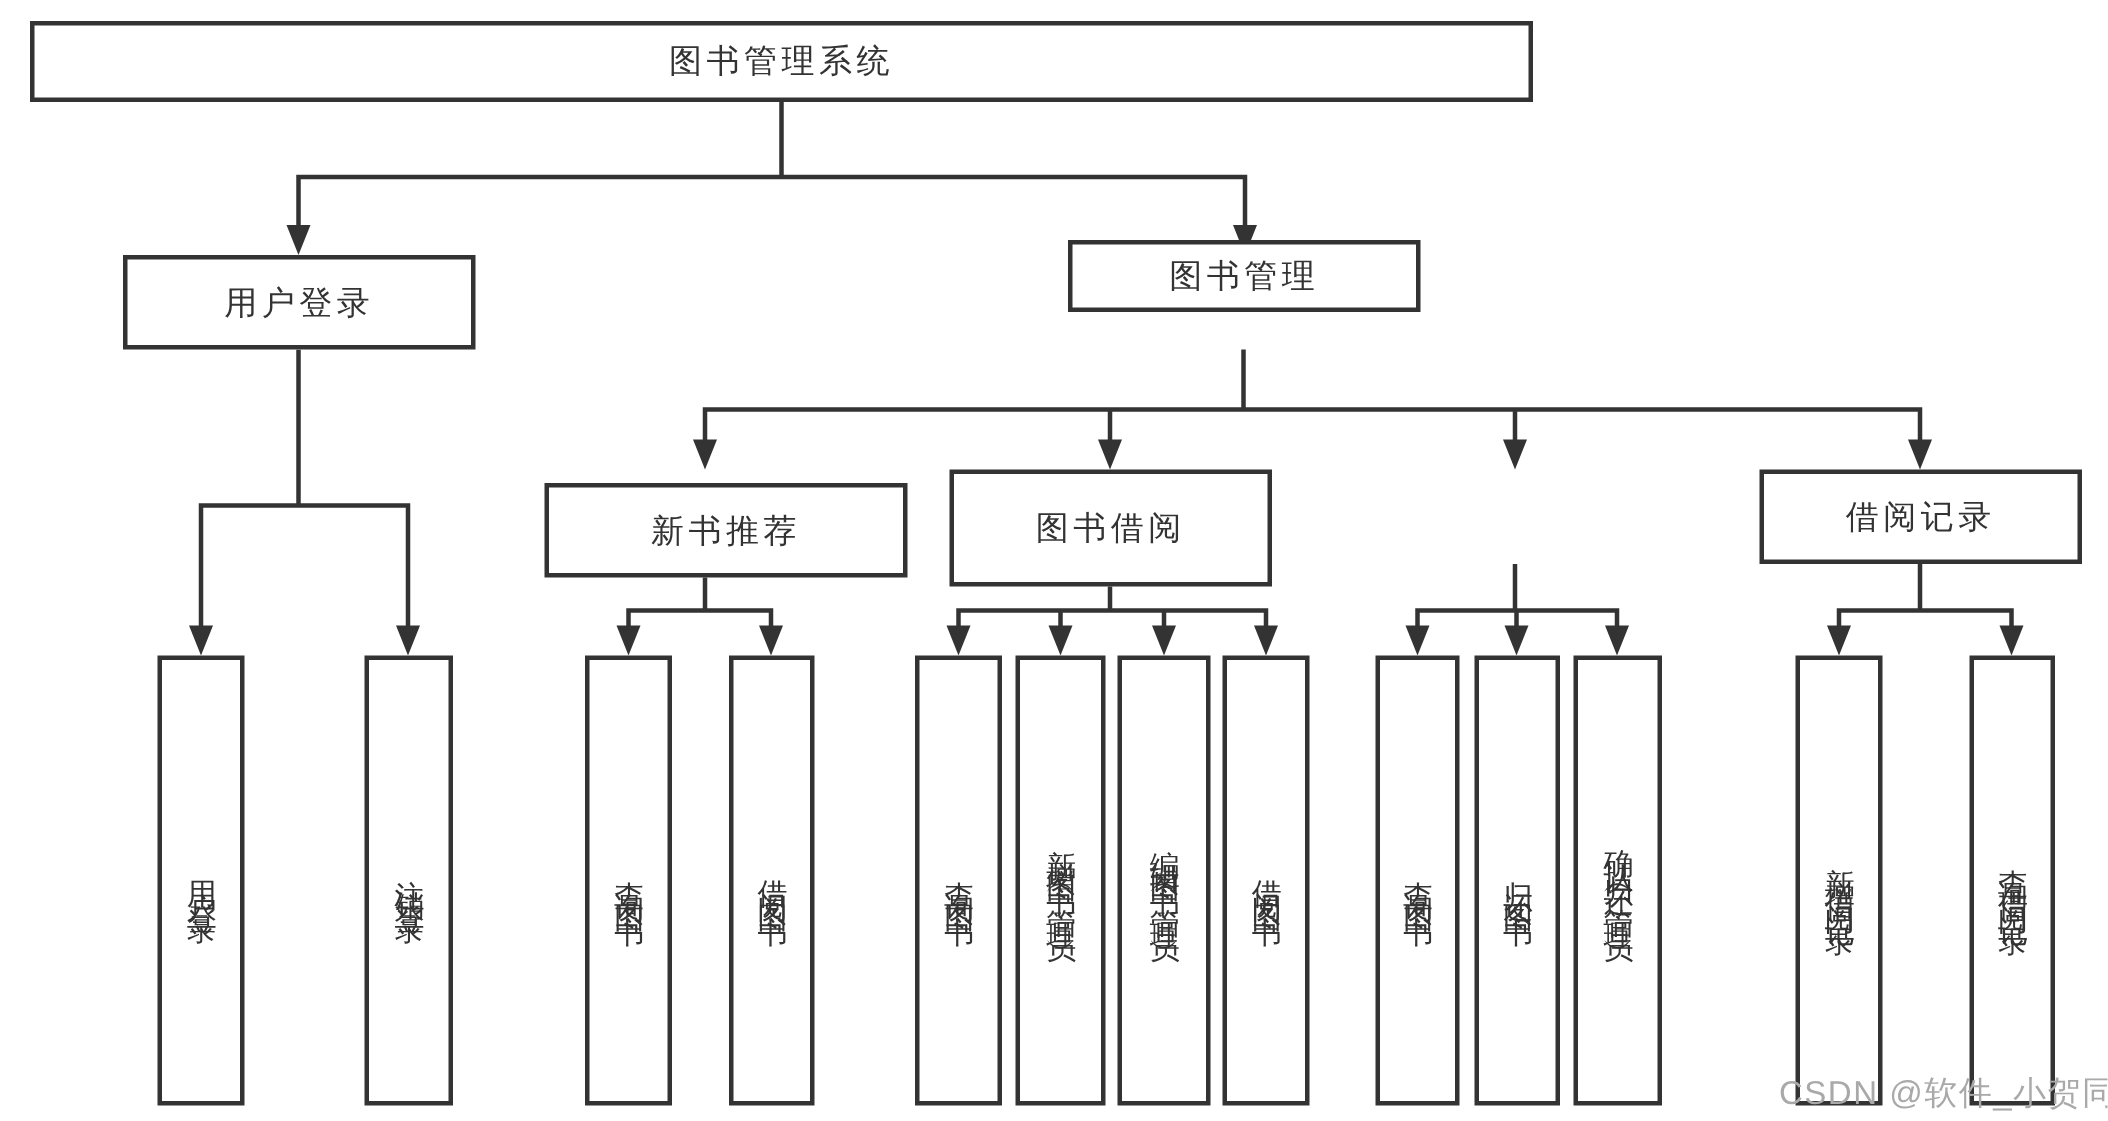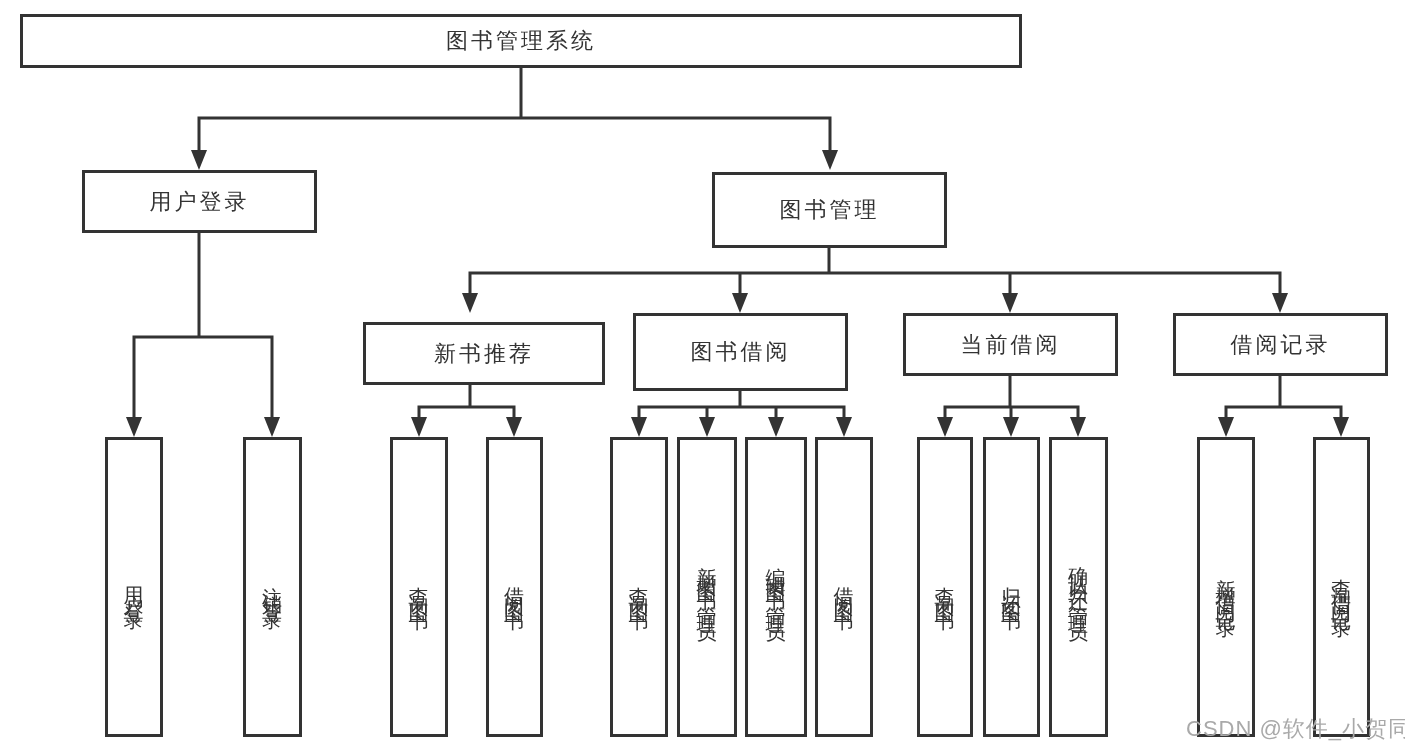--- a/index.html
+++ b/index.html
@@ -130,33 +130,30 @@
     <polygon class="arrow" points="1333,417 1349,417 1341,437"></polygon>
   </svg>
 
   <div class="node hnode" style="left:20px;top:14px;width:1002px;height:54px">
     <span>图书管理系统</span>
   </div>
 
   <div class="node hnode" style="left:82px;top:170px;width:235px;height:63px">
     <span>用户登录</span>
   </div>
-  <div class="node hnode" style="left:712px;top:172px;width:235px;height:76px">
+  <div class="node hnode" style="left:712px;top:160px;width:235px;height:48px">
     <span>图书管理</span>
   </div>
 
   <div class="node hnode" style="left:363px;top:322px;width:242px;height:63px">
     <span>新书推荐</span>
   </div>
   <div class="node hnode" style="left:633px;top:313px;width:215px;height:78px">
     <span>图书借阅</span>
   </div>
-  <div class="node hnode" style="left:903px;top:313px;width:215px;height:63px">
-    <span>当前借阅</span>
-  </div>
   <div class="node hnode" style="left:1173px;top:313px;width:215px;height:63px">
     <span>借阅记录</span>
   </div>
 
   <div class="node leaf" style="left:105px;width:58px">
     <span class="vtext">用户登录</span>
   </div>
   <div class="node leaf" style="left:243px;width:59px">
     <span class="vtext">注销登录</span>
   </div>

